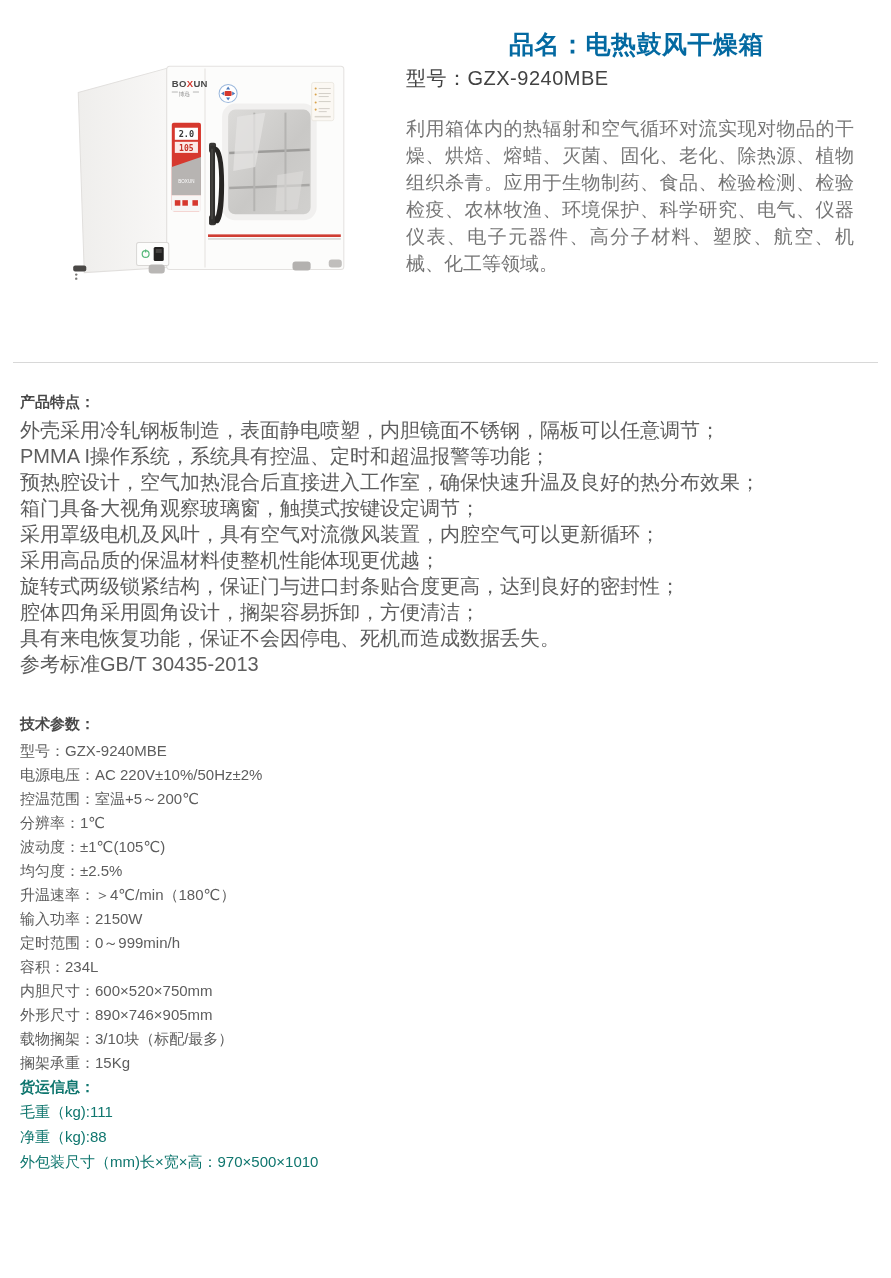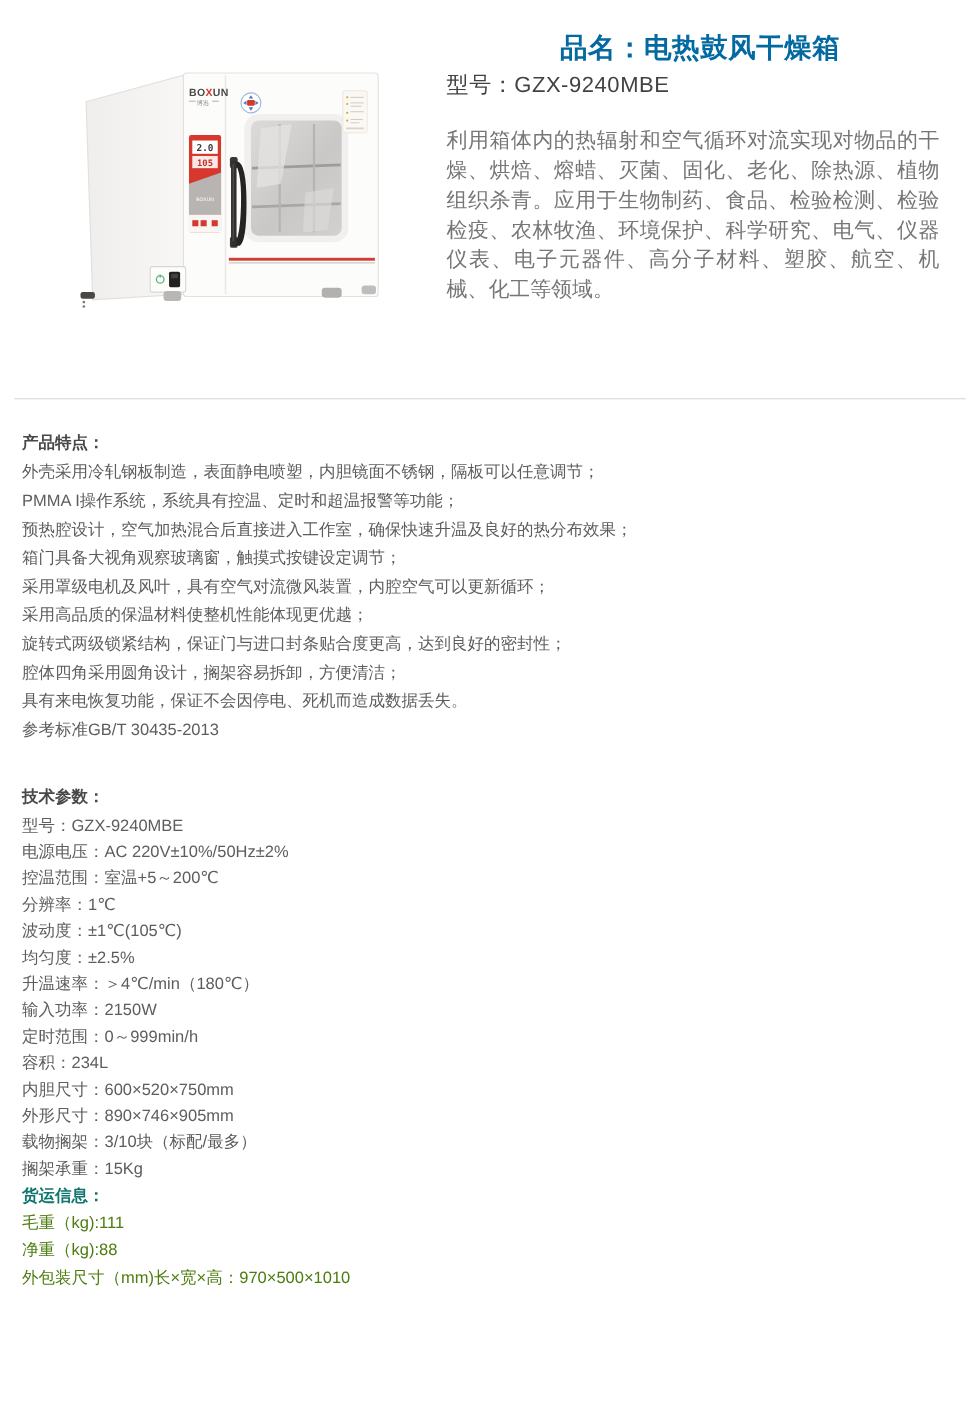--- a/index.html
+++ b/index.html
@@ -26,23 +26,23 @@
   .product-desc{
     margin:24px 0 0 0;max-width:448px;
     font-size:19px;line-height:27px;color:#767676;
     text-align:justify;
   }
   .divider{height:1px;background:#d8d8d8;margin:0 13px;}
   .content{padding:30px 34px 40px 20px;}
   .sec-heading{
     margin:0 0 5px 0;font-size:15px;font-weight:bold;color:#484848;
   }
-  .feature-line{margin:0;font-size:15px;line-height:26px;color:#5d5d5d;}
+  .feature-line{margin:0;font-size:20px;line-height:26px;color:#5d5d5d;}
   .spec-line{margin:0;font-size:15px;line-height:24px;color:#5d5d5d;}
-  .ship-line{margin:0;font-size:15px;line-height:25px;color:#4d7c0f;}
+  .ship-line{margin:0;font-size:15px;line-height:25px;color:#0f766e;}
   .specs-block{margin-top:38px;}
   .ship-heading{margin:3px 0 2px 0;font-size:15px;font-weight:bold;color:#0f766e;}
 </style>
 </head>
 <body>
 
 <div class="top">
   <div class="image-wrap">
     <svg viewBox="0 0 330 250" width="332" height="252">
       <defs>

